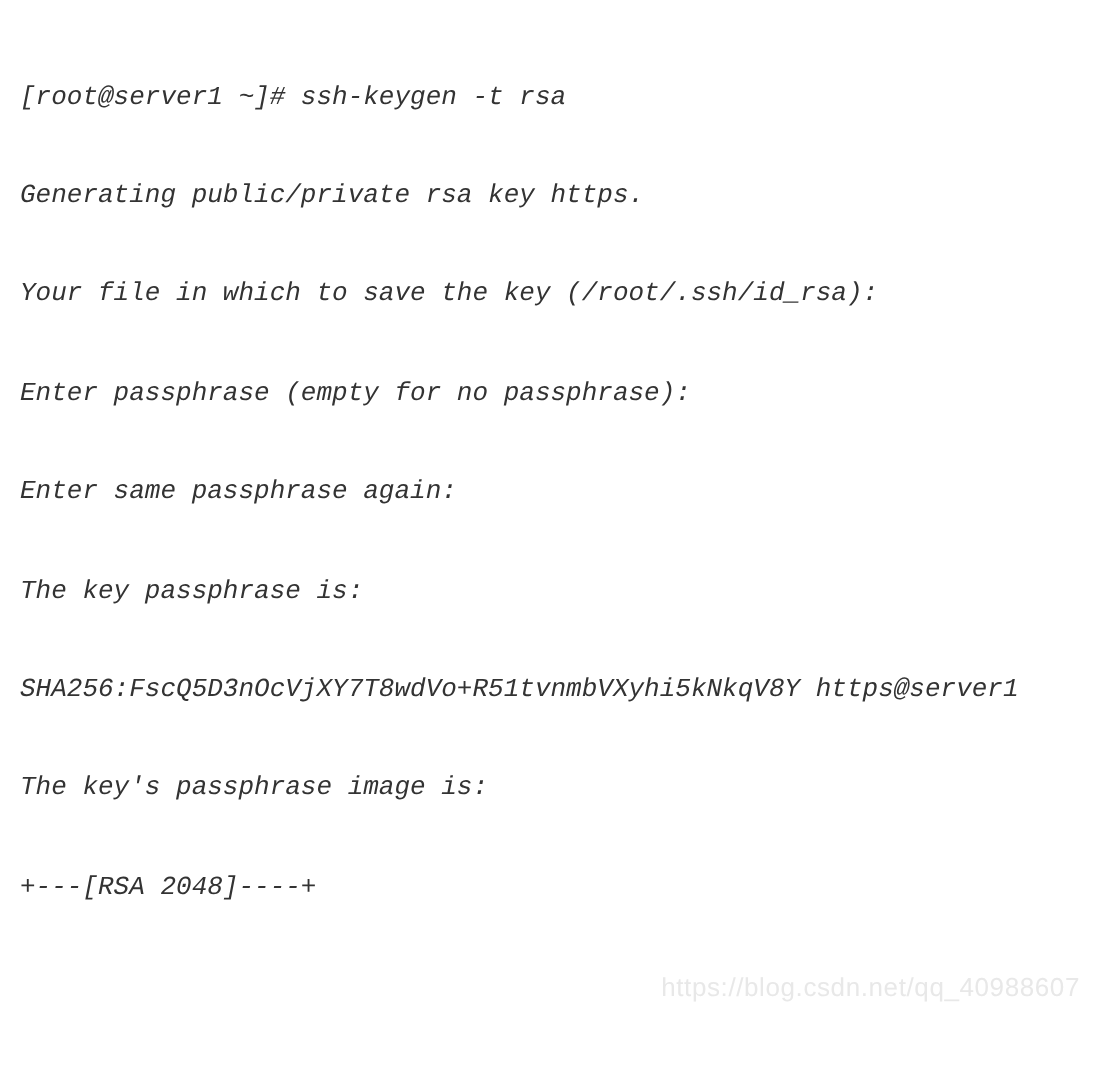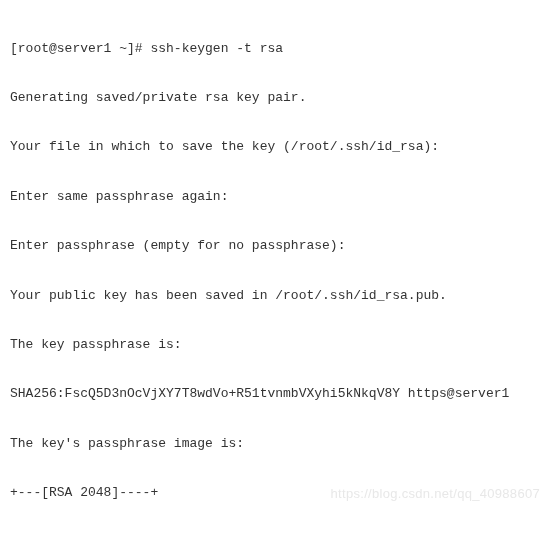--- a/index.html
+++ b/index.html
@@ -17,42 +17,42 @@
       width: 554px;
       height: 535px;
       position: relative;
       overflow: hidden;
     }
     .terminal {
       white-space: pre;
     }
     .line {
       display: block;
+      font-style: italic;
     }
     .watermark {
       position: absolute;
       bottom: 28px;
       right: 14px;
       color: #e8e8e8;
       font-family: Arial, sans-serif;
       font-size: 13px;
       letter-spacing: 0.3px;
       pointer-events: none;
     }
   </style>
 </head>
 <body>
 
 <div class="terminal">
 <span class="line">[root@server1 ~]# ssh-keygen -t rsa</span>
-<span class="line">Generating saved/private rsa key pair.</span>
+<span class="line">Generating public/private rsa key https.</span>
 <span class="line">Your file in which to save the key (/root/.ssh/id_rsa):</span>
+<span class="line">Enter passphrase (empty for no passphrase):</span>
 <span class="line">Enter same passphrase again:</span>
-<span class="line">Enter passphrase (empty for no passphrase):</span>
-<span class="line">Your public key has been saved in /root/.ssh/id_rsa.pub.</span>
 <span class="line">The key passphrase is:</span>
 <span class="line">SHA256:FscQ5D3nOcVjXY7T8wdVo+R51tvnmbVXyhi5kNkqV8Y https@server1</span>
 <span class="line">The key's passphrase image is:</span>
 <span class="line">+---[RSA 2048]----+</span>
 
 
 
 
 
 

